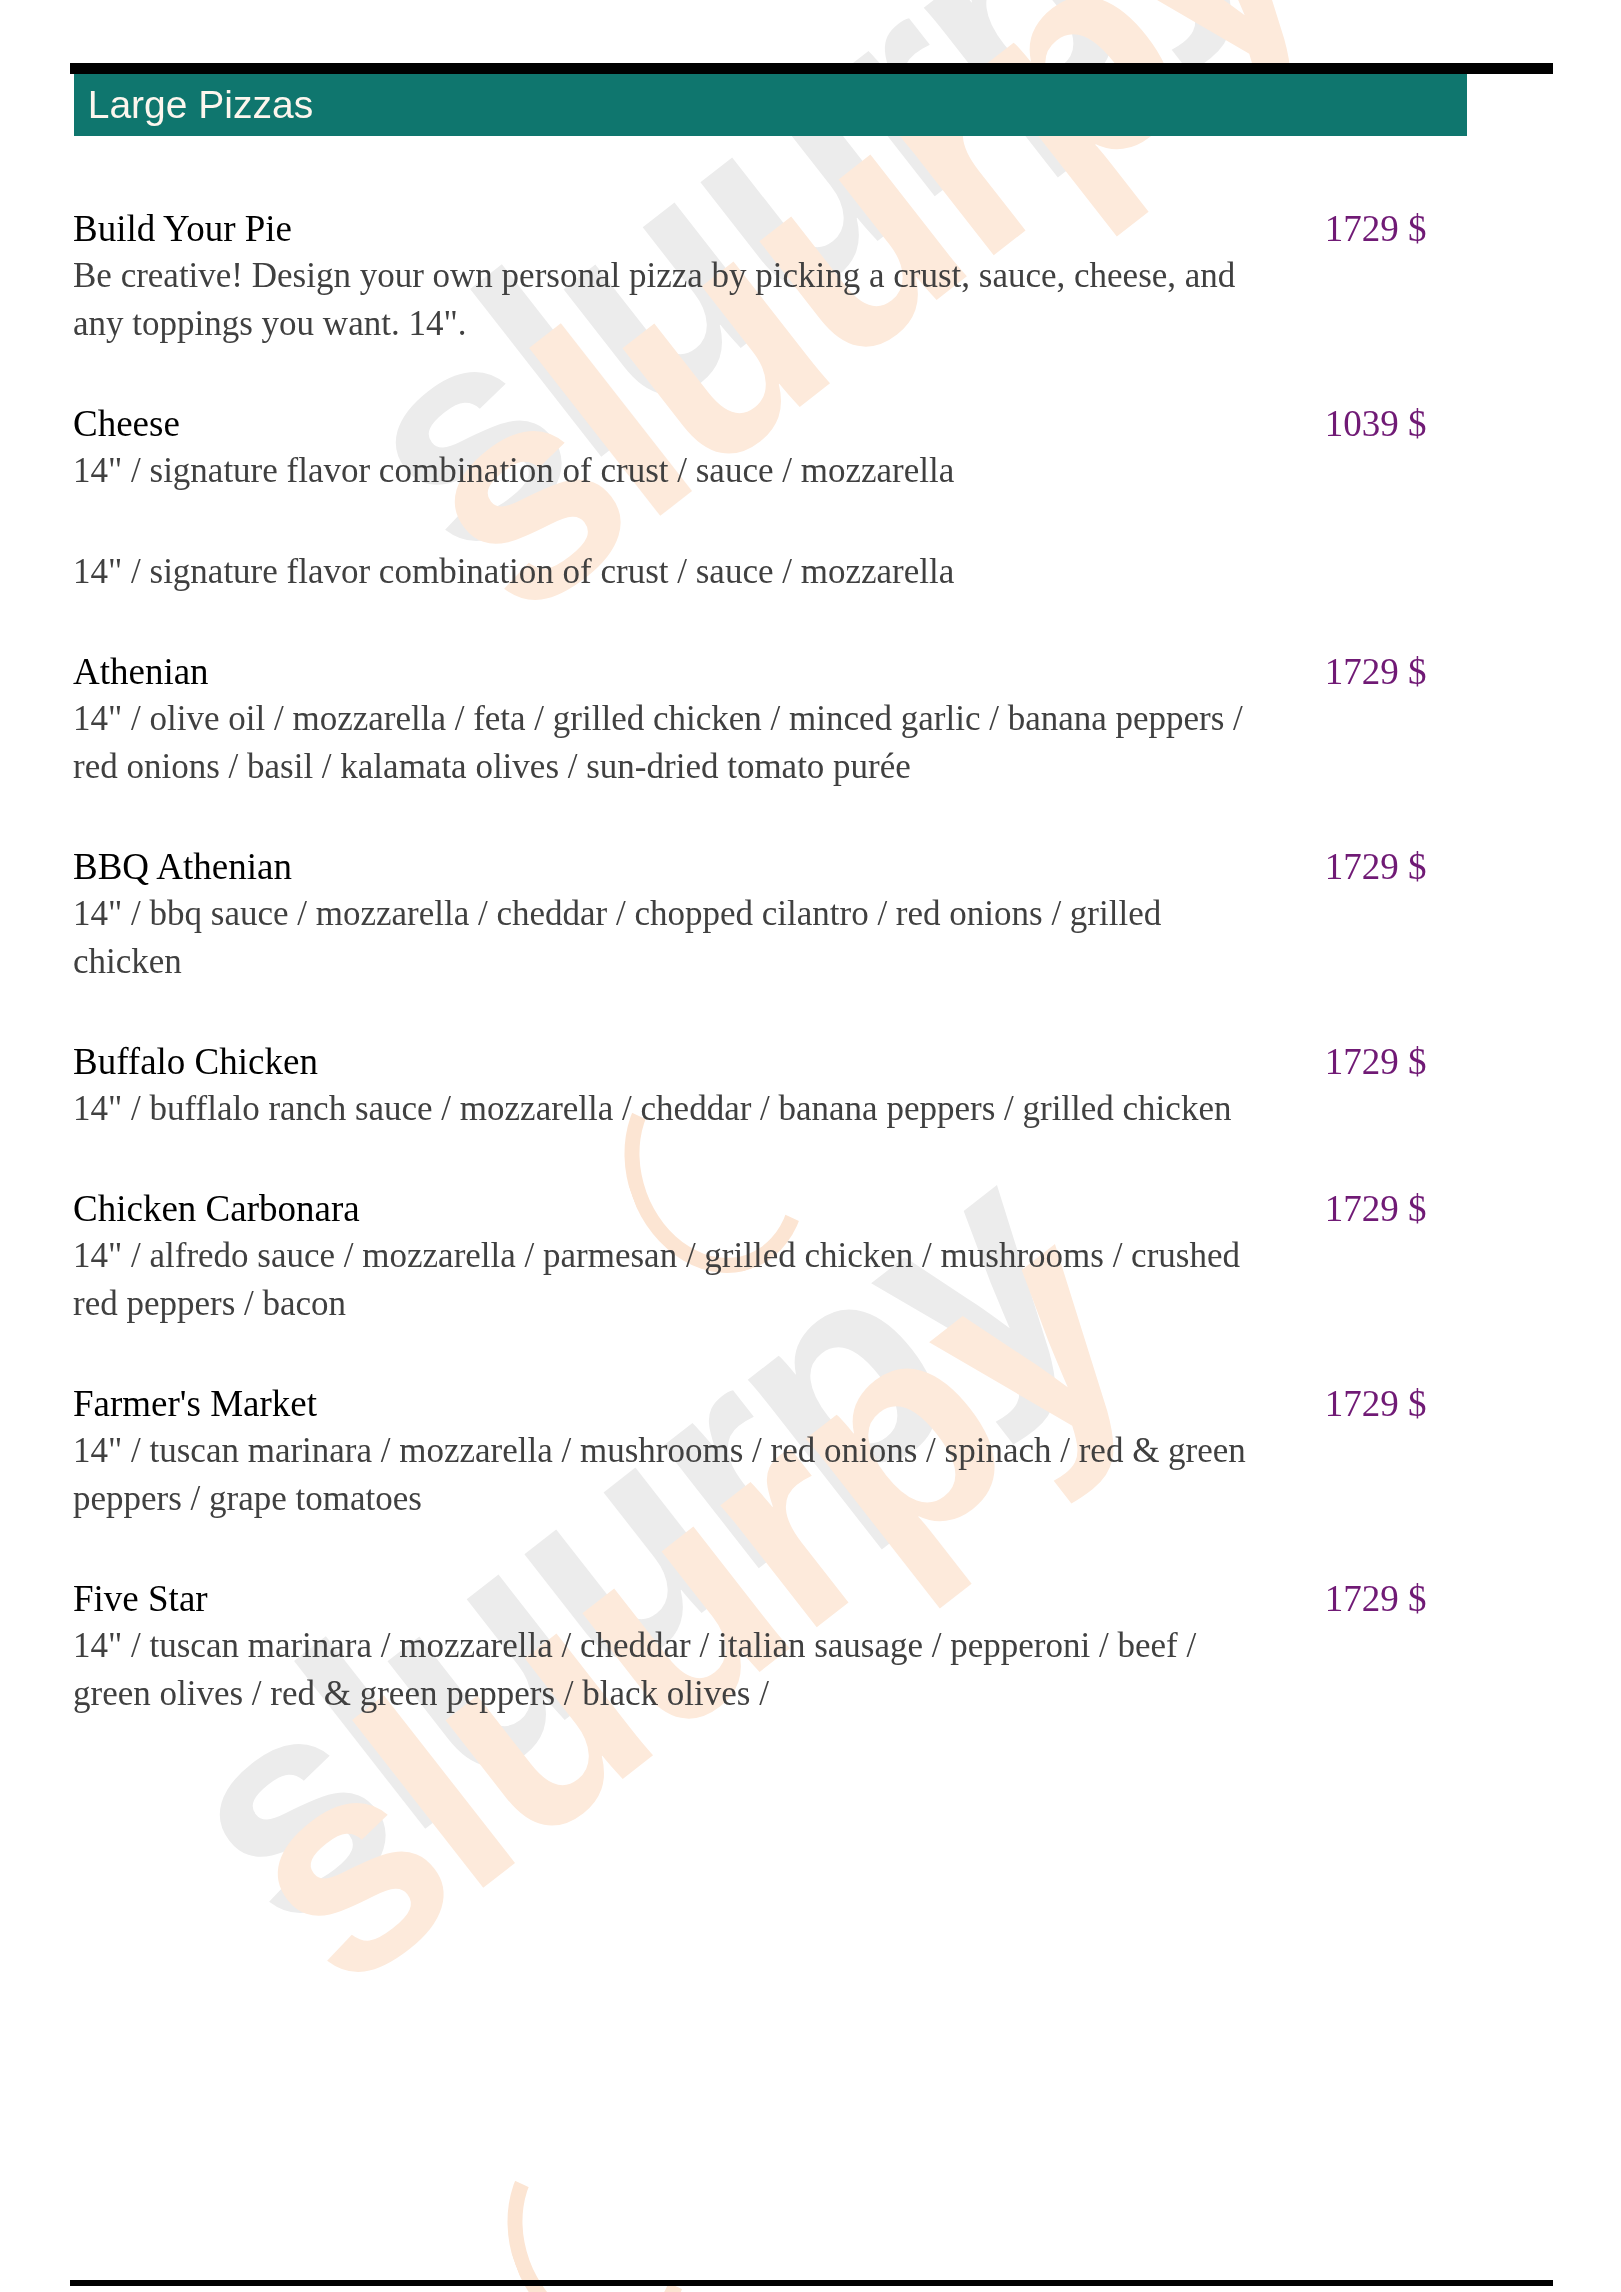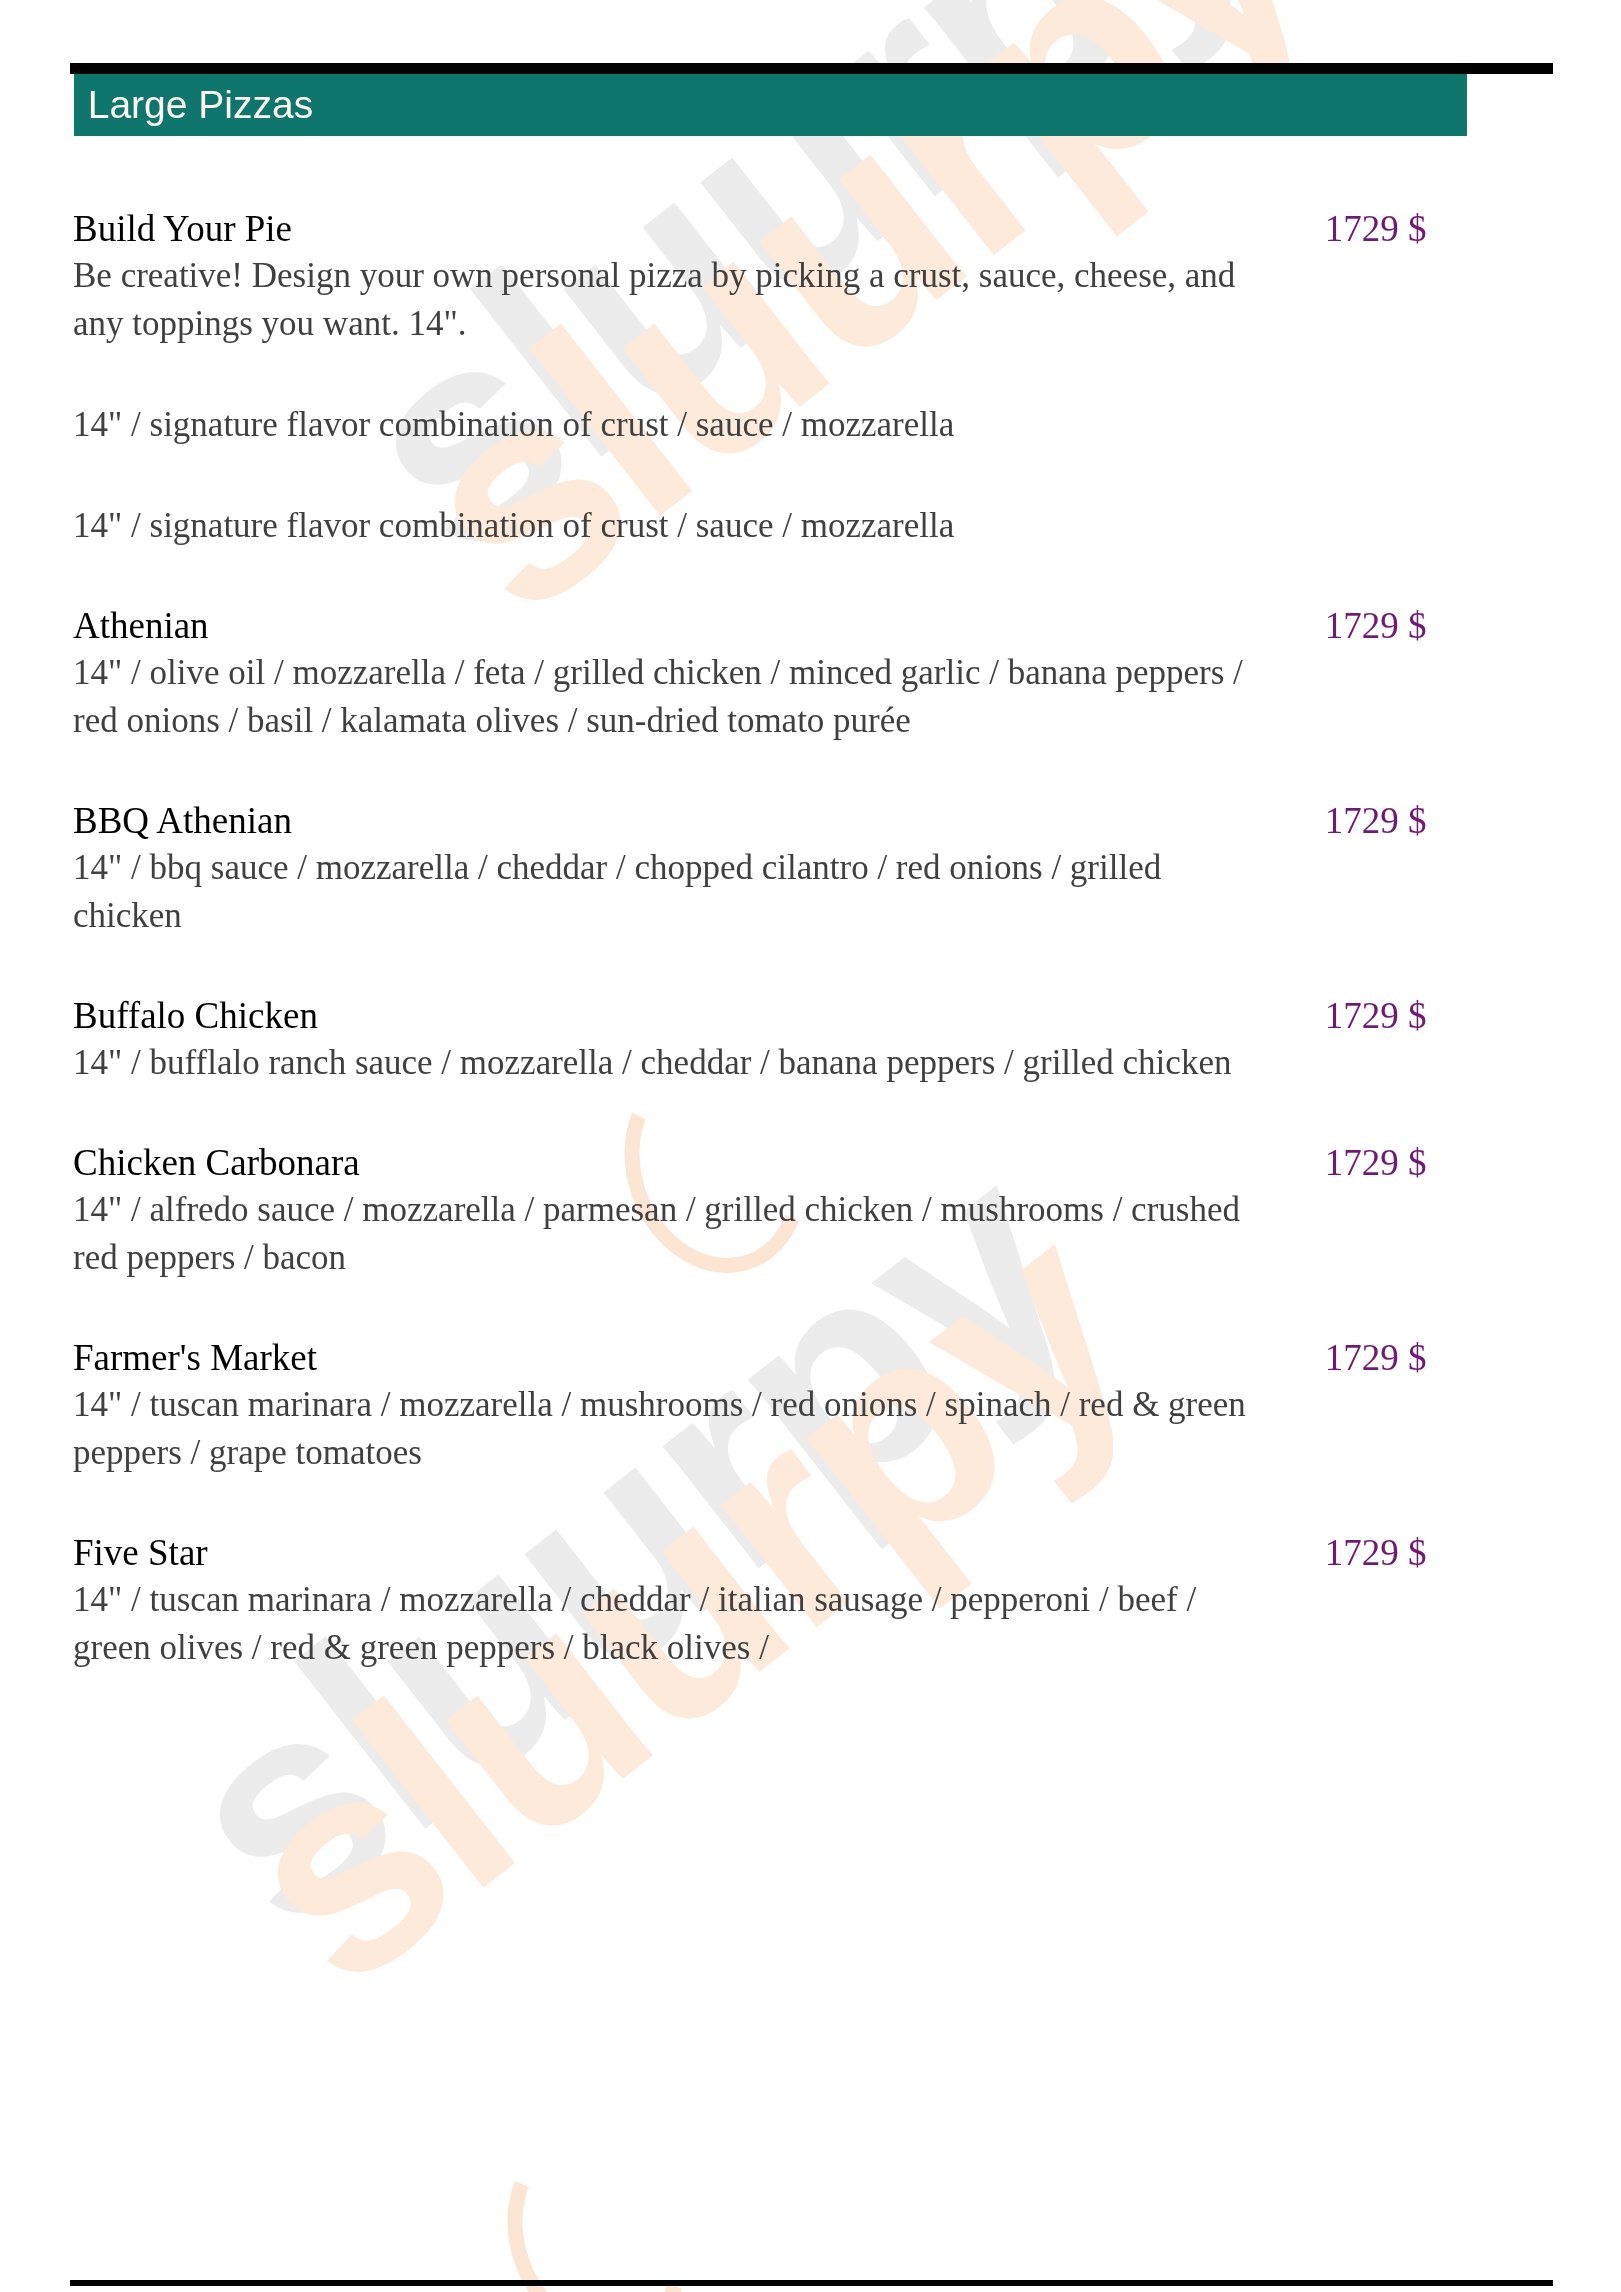--- a/index.html
+++ b/index.html
@@ -181,20 +181,24 @@
 
     <div class="menu-item">
       <div class="item-head">
         <div class="item-name">Build Your Pie</div>
         <div class="item-price">1729 $</div>
       </div>
       <div class="item-desc">Be creative! Design your own personal pizza by picking a crust, sauce, cheese, and any toppings you want. 14".</div>
     </div>
 
     <div class="menu-item">
+      <div class="item-head">
+        <div class="item-name">Cheese</div>
+        <div class="item-price">1039 $</div>
+      </div>
       <div class="item-desc">14" / signature flavor combination of crust / sauce / mozzarella</div>
     </div>
 
     <div class="menu-item">
       <div class="item-desc">14" / signature flavor combination of crust / sauce / mozzarella</div>
     </div>
 
     <div class="menu-item">
       <div class="item-head">
         <div class="item-name">Athenian</div>

